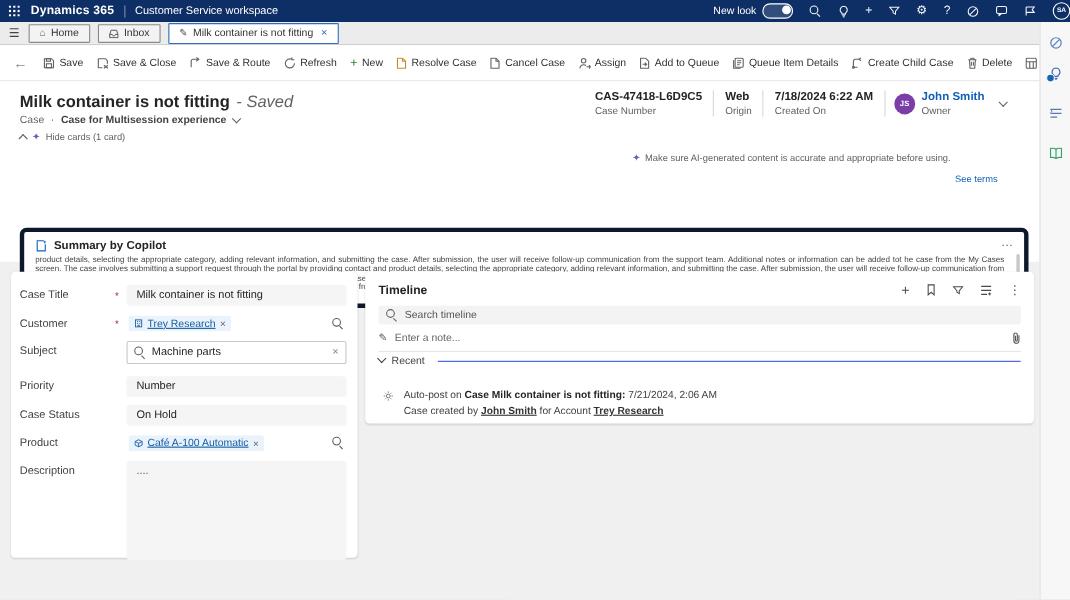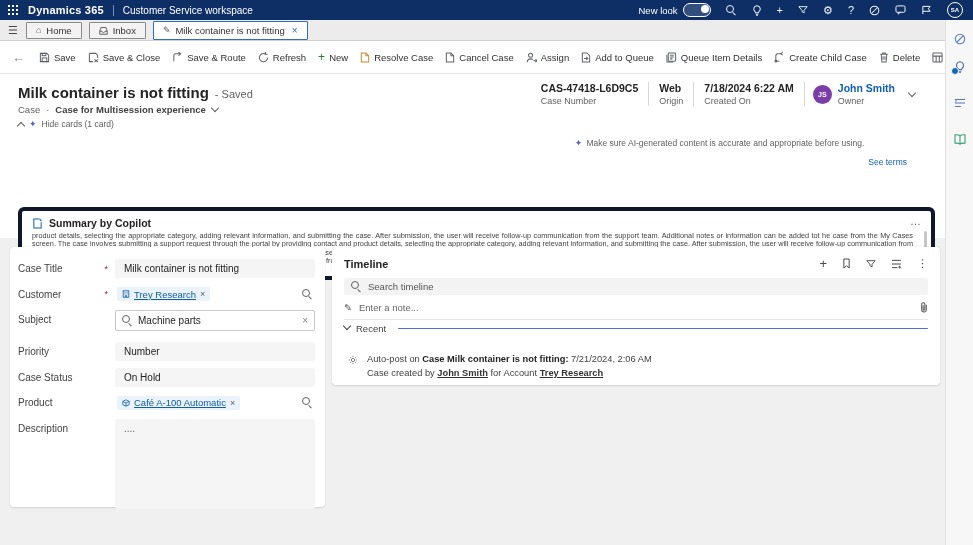--- a/index.html
+++ b/index.html
@@ -6,21 +6,21 @@
   .app{position:relative;width:973px;height:545px;overflow:hidden;background:#f0f0f0;}
   .abs{position:absolute;}
   svg{display:block;}
 
   
   .topbar{left:0;top:0;width:973px;height:20px;background:#0e2f66;color:#fff;display:flex;align-items:center;}
   .waffle{margin:0 10px 0 8px;}
   .brand{font-size:11px;font-weight:bold;letter-spacing:.2px;}
   .tb-div{width:1px;height:11px;background:rgba(255,255,255,.45);margin:0 9px;}
   .workspace{font-size:10px;}
-  .topbar-right{margin-left:auto;display:flex;align-items:center;gap:15px;padding-right:10px;}
+  .topbar-right{margin-left:auto;display:flex;align-items:center;gap:15px;}
   .newlook{display:flex;align-items:center;gap:5px;font-size:9.5px;}
   .toggle{width:26px;height:12px;border:1px solid #fff;border-radius:7px;position:relative;background:rgba(255,255,255,.15);}
   .toggle .knob{position:absolute;right:1px;top:1px;width:8px;height:8px;border-radius:50%;background:#fff;}
   .tb-ic{color:#fff;opacity:.95;display:flex;align-items:center;font-size:11px;line-height:1;}
   .avatar-sa{width:14px;height:14px;border-radius:50%;border:1px solid #fff;display:flex;align-items:center;justify-content:center;font-size:6px;font-weight:bold;}
 
   
   .tabstrip{left:0;top:20px;width:973px;height:21px;background:#ececec;border-bottom:1px solid #cfcfcf;display:flex;align-items:center;box-sizing:border-box;}
   .burger{margin:0 8px;color:#444;font-size:11px;}
   .tab{height:15px;display:flex;align-items:center;gap:5px;background:#f3f3f3;border:1px solid #8a8a8a;border-radius:1px;padding:0 9px;font-size:9.5px;color:#333;margin-right:7px;}
@@ -35,21 +35,21 @@
   .cmd .ic{color:#5f6368;display:flex;}
   .cmd .ic.green{color:#2e7d32;}
   .cmd .ic.resolve{color:#c88a2e;}
   .chev{width:5px;height:5px;border-right:1.3px solid currentColor;border-bottom:1.3px solid currentColor;transform:rotate(45deg);display:inline-block;margin-top:-3px;}
   .chev.up{transform:rotate(-135deg);margin-top:3px;}
 
   
   .headblock{left:0;top:74px;width:945px;height:164px;background:#fff;}
   .rtitle{left:18px;top:10px;display:flex;align-items:baseline;gap:6px;}
   .rtitle .t{font-size:15px;font-weight:bold;color:#242424;}
-  .rtitle .s{font-size:11px;color:#616161;}
+  .rtitle .s{font-size:15px;color:#616161;font-style:italic;}
   .rsub{left:18px;top:30px;display:flex;align-items:center;gap:6px;font-size:9.5px;color:#616161;}
   .rsub b{color:#424242;font-weight:bold;}
   .hidecards{left:18px;top:45px;display:flex;align-items:center;gap:5px;font-size:8.5px;color:#616161;}
   .sparkle{color:#5b5fc7;font-size:9px;}
   .stats{top:8px;right:30px;display:flex;align-items:center;}
   .stat{padding:0 10px;border-right:1px solid #d8d8d8;text-align:left;}
   .stat:last-of-type{border-right:none;}
   .stat .v{font-size:10.5px;font-weight:bold;color:#242424;}
   .stat .l{font-size:9px;color:#616161;margin-top:2px;}
   .owner{display:flex;align-items:center;gap:6px;padding:0 8px;}

